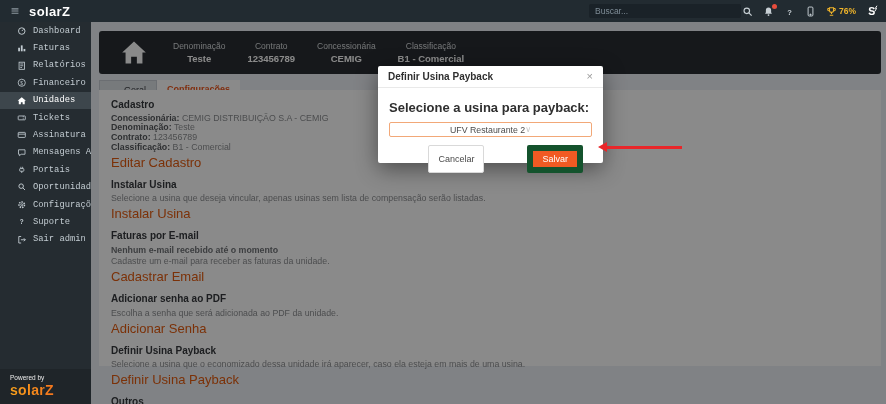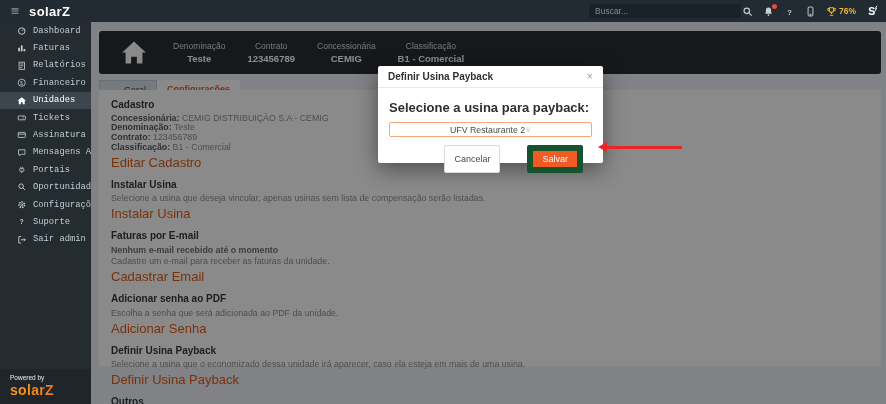--- a/index.html
+++ b/index.html
@@ -62,21 +62,21 @@
 
   
   .modal { position:absolute; left:287px; top:44px; width:225px; height:97px; background:#fff; z-index:40; border-radius:2px; box-shadow:0 6px 22px rgba(0,0,0,.45); }
   .modal-head { height:22px; display:flex; align-items:center; justify-content:space-between; padding:0 10px; border-bottom:1px solid #e9e9e9; }
   .modal-title { font-size:10px; font-weight:bold; color:#2f2f2f; }
   .modal-close { color:#9b9b9b; font-size:11px; cursor:pointer; line-height:1; }
   .modal-body { padding:7px 11px 0; }
   .modal-label { font-size:13px; font-weight:bold; color:#2f2f2f; margin:5px 0 7px; }
   .modal-select { height:15px; border:1px solid #f2a878; border-radius:2px; display:flex; align-items:center; justify-content:center; padding:0 6px; font-size:8.8px; color:#4a4a4a; cursor:pointer; background:#fff; }
   .select-chevron { color:#c9c9c9; font-size:8px; }
-  .modal-foot { display:flex; justify-content:flex-end; gap:7px; padding:8px 9px 0; }
+  .modal-foot { display:flex; justify-content:flex-end; gap:23px; padding:8px 9px 0; }
   .btn { font-size:9px; padding:3px 9px; border-radius:2px; cursor:pointer; font-family:inherit; }
   .btn-cancel { background:#fff; border:1px solid #d9d9d9; color:#4a4a4a; }
   .btn-save { background:#f15a23; border:6px solid #14532d; color:#fff;margin-left:20px; }
 
   
   .annotation-arrow { position:absolute; left:507px; top:120px; width:84px; height:10px; z-index:50; }
   .arrow-shaft { position:absolute; left:8px; top:3.5px; right:0; height:3px; background:#e8262a; }
   .arrow-head { position:absolute; left:0; top:0; width:0; height:0; border-top:5px solid transparent; border-bottom:5px solid transparent; border-right:9px solid #e8262a; }
 </style>
 </head>

